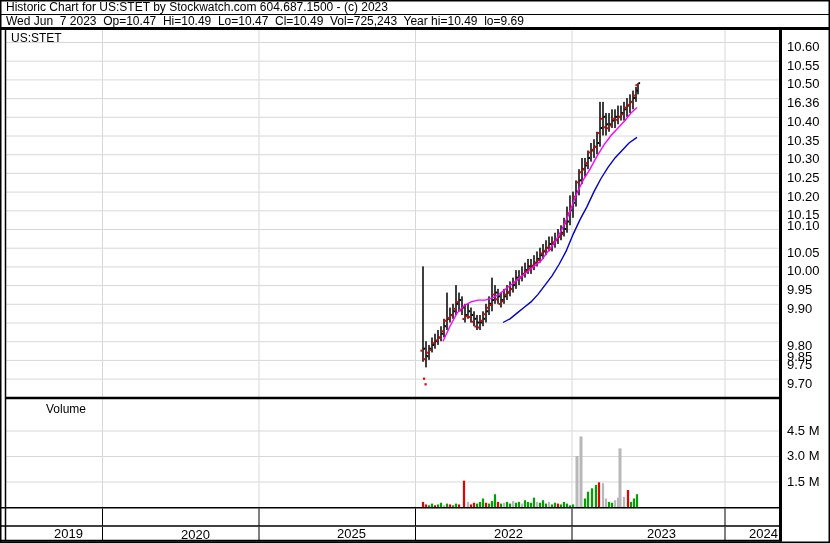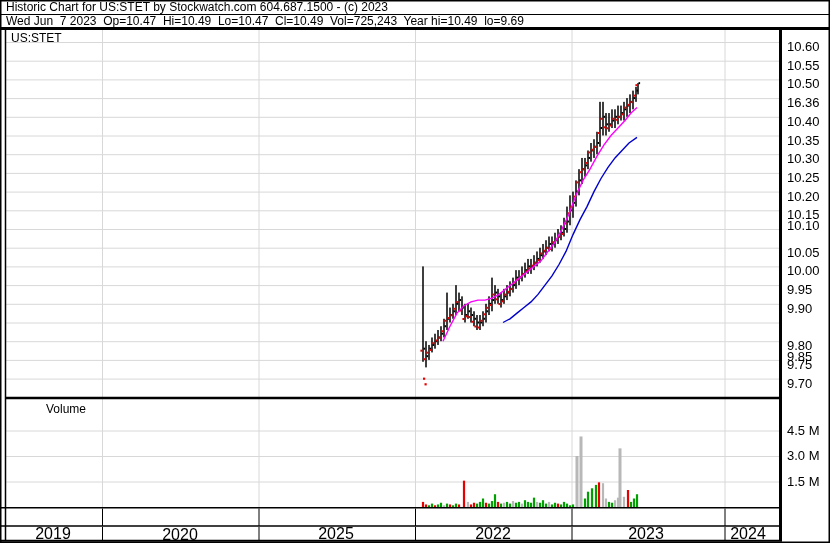--- a/index.html
+++ b/index.html
@@ -5,21 +5,21 @@
   html,body{margin:0;padding:0;background:#fff;}
   .frame{position:relative;width:830px;height:543px;background:#ffffff;
          font-family:Liberation Sans, sans-serif;color:#000;overflow:hidden;}
   .frame svg{position:absolute;left:0;top:0;}
   .txt{position:absolute;white-space:pre;font-size:12px;line-height:13px;}
   .hline1{left:6px;top:1px;}
   .hline2{left:6px;top:15px;}
   .symbol{left:11px;top:32px;}
   .vollabel{left:10px;top:403px;margin-left:36px;}
   .ytick{position:absolute;left:787px;width:42px;font-size:13px;line-height:12px;text-align:left;}
-  .xtick{position:absolute;font-size:16px;line-height:13px;text-align:center;width:60px;}
+  .xtick{position:absolute;font-size:13px;line-height:13px;text-align:right;width:60px;}
 </style>
 </head>
 <body>
 
 <div class="frame">
   <svg id="chart-svg" width="830" height="543">
       <line x1="6" y1="42.5" x2="779" y2="42.5" stroke="#d8d8d8" stroke-width="1"></line>
       <line x1="6" y1="61.2" x2="779" y2="61.2" stroke="#d8d8d8" stroke-width="1"></line>
       <line x1="6" y1="79.9" x2="779" y2="79.9" stroke="#d8d8d8" stroke-width="1"></line>
       <line x1="6" y1="98.6" x2="779" y2="98.6" stroke="#d8d8d8" stroke-width="1"></line>

